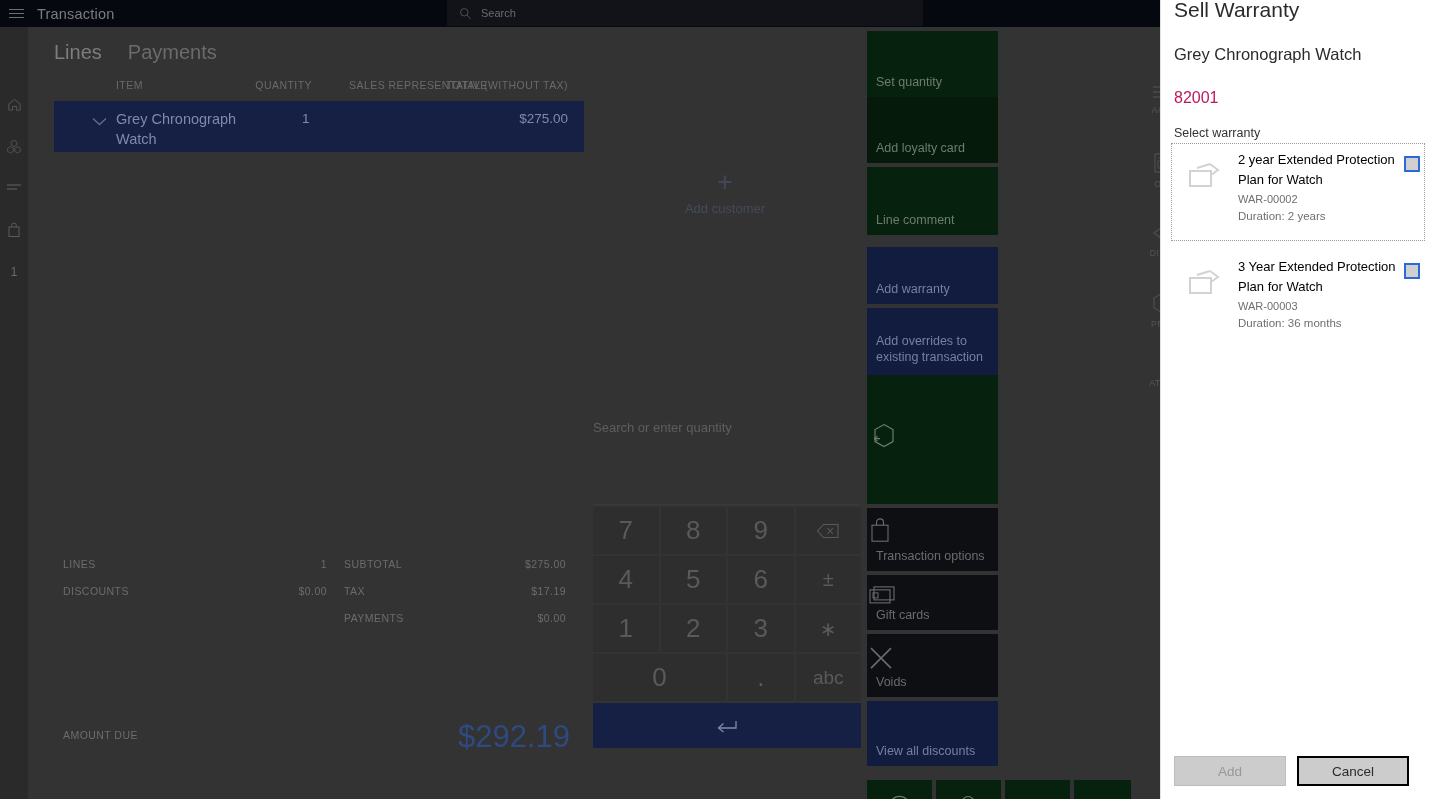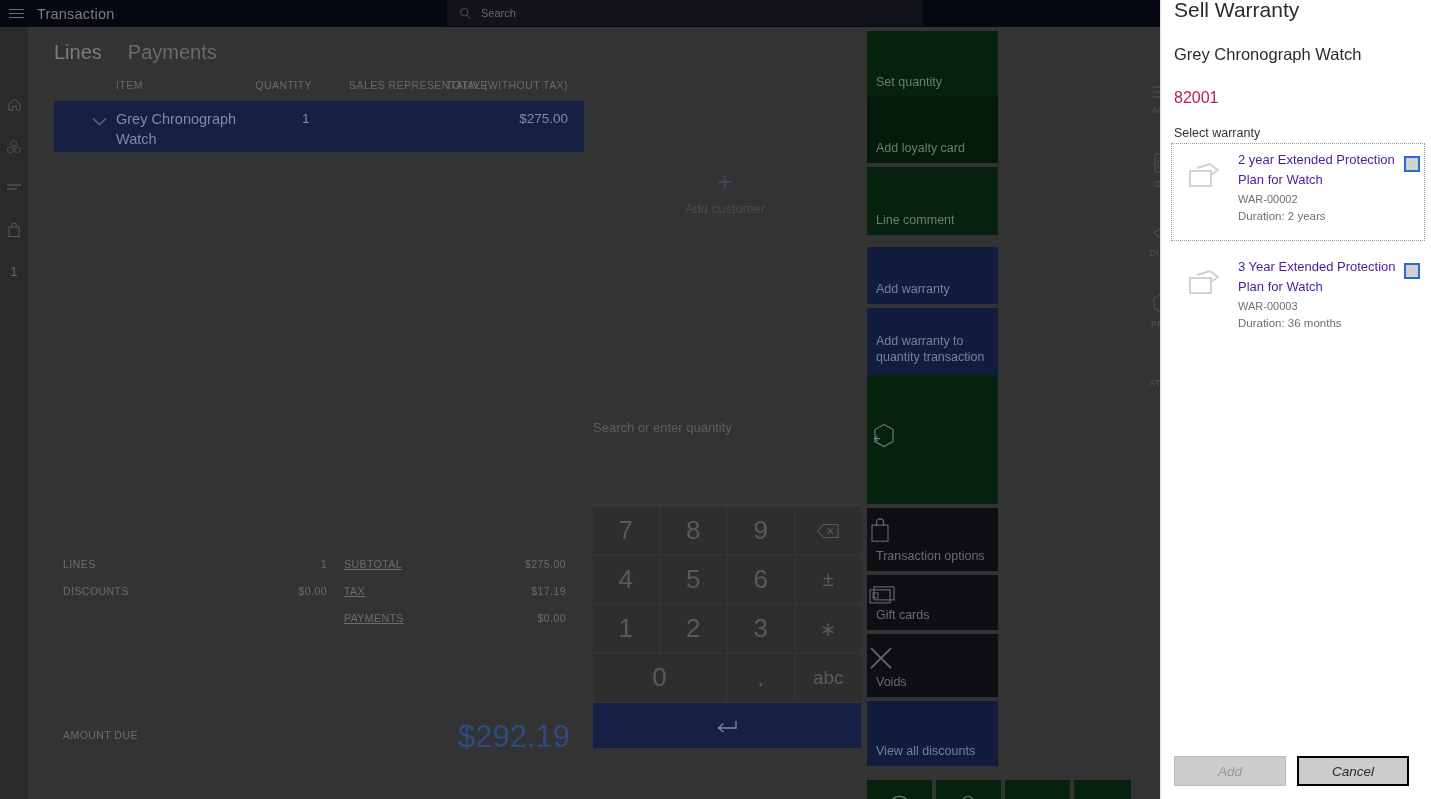--- a/index.html
+++ b/index.html
@@ -81,21 +81,21 @@
   }
   .line-qty { position: absolute; left: 248px; top: 10px; color: #7e8aac; font-size: 13.5px; }
   .line-total { position: absolute; right: 16px; top: 10px; color: #7e8aac; font-size: 13.5px; }
 
   
   .tot-wrap { position: absolute; left: 18px; bottom: 52px; width: 530px; }
   .tot-row { position: relative; height: 27px; font-size: 10.5px; letter-spacing: .45px; color: #6c6c6c; }
   .tot-l { position: absolute; left: 9px; top: 4px; }
   .tot-lv { position: absolute; left: 258px; top: 4px; text-align: right; width: 15px; }
   .tot-lv2 { position: absolute; left: 215px; top: 4px; width: 58px; text-align: right; }
-  .tot-r { position: absolute; left: 290px; top: 4px; text-decoration: underline; }
+  .tot-r { position: absolute; left: 290px; top: 4px; }
   .tot-rv { position: absolute; right: 18px; top: 4px; }
   .amount-label { position: absolute; left: 9px; bottom: 6px; font-size: 10.5px; letter-spacing:.45px; color: #6c6c6c; }
   .amount-val { position: absolute; right: 14px; bottom: -8px; font-size: 31px; font-weight: 300; color: #2e4a80; }
 
   
   .mid { position: absolute; left: 555px; top: 0; width: 284px; height: 772px; }
   .add-customer {
     position: absolute; left: 0; top: 140px; width: 284px; text-align: center; color: #454b5b;
   }
   .add-customer .plus { font-size: 27px; font-weight: 300; line-height: 30px; color: #414756; }
@@ -169,34 +169,34 @@
   .dlg-sel-label {
     position: absolute; left: 13px; top: 126px; font-size: 12.5px; color: #333; font-weight: 400;
   }
   .warlist { position: absolute; left: 11px; top: 144px; width: 252px; }
   .war-item {
     position: relative; display: flex; padding: 6px 4px 7px 4px; min-height: 96px;
   }
   .war-item.focused { outline: 1px dotted #9a9a9a; }
   .war-thumb { width: 62px; flex: 0 0 62px; display: flex; align-items: flex-start; justify-content: center; padding-top: 10px; }
   .war-text { flex: 1; padding-right: 4px; }
-  .war-name { font-size: 13px; color: #4c1d95; line-height: 20px; font-weight: 400; }
+  .war-name { font-size: 13px; color: #000000; line-height: 20px; font-weight: 400; }
   .war-id { font-size: 11px; color: #6f6f6f; margin-top: 1px; line-height: 17px; }
   .war-dur { font-size: 11.5px; color: #6f6f6f; line-height: 17px; }
   .war-check {
     width: 16px; height: 16px; flex: 0 0 16px; margin-top: 6px;
     border: 2px solid #2a6ad4; background: #d0d0d0;
   }
   .dlg-buttons {
     position: absolute; left: 13px; bottom: 13px; width: 245px;
     display: flex; gap: 11px;
   }
   .dlg-btn {
     width: 112px; height: 30px; display: flex; align-items: center; justify-content: center;
-    font-size: 13.5px; font-weight: 400; font-style: italic;
+    font-size: 13.5px; font-weight: 400;
   }
   .btn-add { background: #cccccc; color: #989898; border: 1px solid #bdbdbd; }
   .btn-cancel { background: #cccccc; color: #2b2b2b; border: 2px solid #000; }
 
   svg { display: block; }
 </style>
 </head>
 <body>
 
 <div id="root">
@@ -357,21 +357,21 @@
         </div>
         <div class="tilerow">
           <div style="width:131px">
             <div class="tile green t-h68" style="margin-bottom:12px">
               <span class="tl">Line comment</span>
             </div>
             <div class="tile blue t-h57" style="margin-bottom:4px">
               <span class="tl">Add warranty</span>
             </div>
             <div class="tile blue t-h67">
-              <span class="tl" style="bottom:10px">Add warranty to quantity transaction</span>
+              <span class="tl" style="bottom:10px">Add overrides to existing transaction</span>
             </div>
           </div>
           <div style="width:131px">
             <div class="tile green t-h129" style="height:129px;margin-bottom:4px">
               <span class="ic">
                 <svg width="34" height="34" viewBox="0 0 34 34">
                     <path d="M17 5l9 5v12l-9 5-9-5V10z" fill="none" stroke="#6c7d71" stroke-width="1.2"></path>
                     <polyline points="13,19 8,19" stroke="#6c7d71" stroke-width="1.2" fill="none"></polyline>
                     <polyline points="10.5,16.5 7.5,19 10.5,21.5" fill="none" stroke="#6c7d71" stroke-width="1.2"></polyline>
                   </svg>

